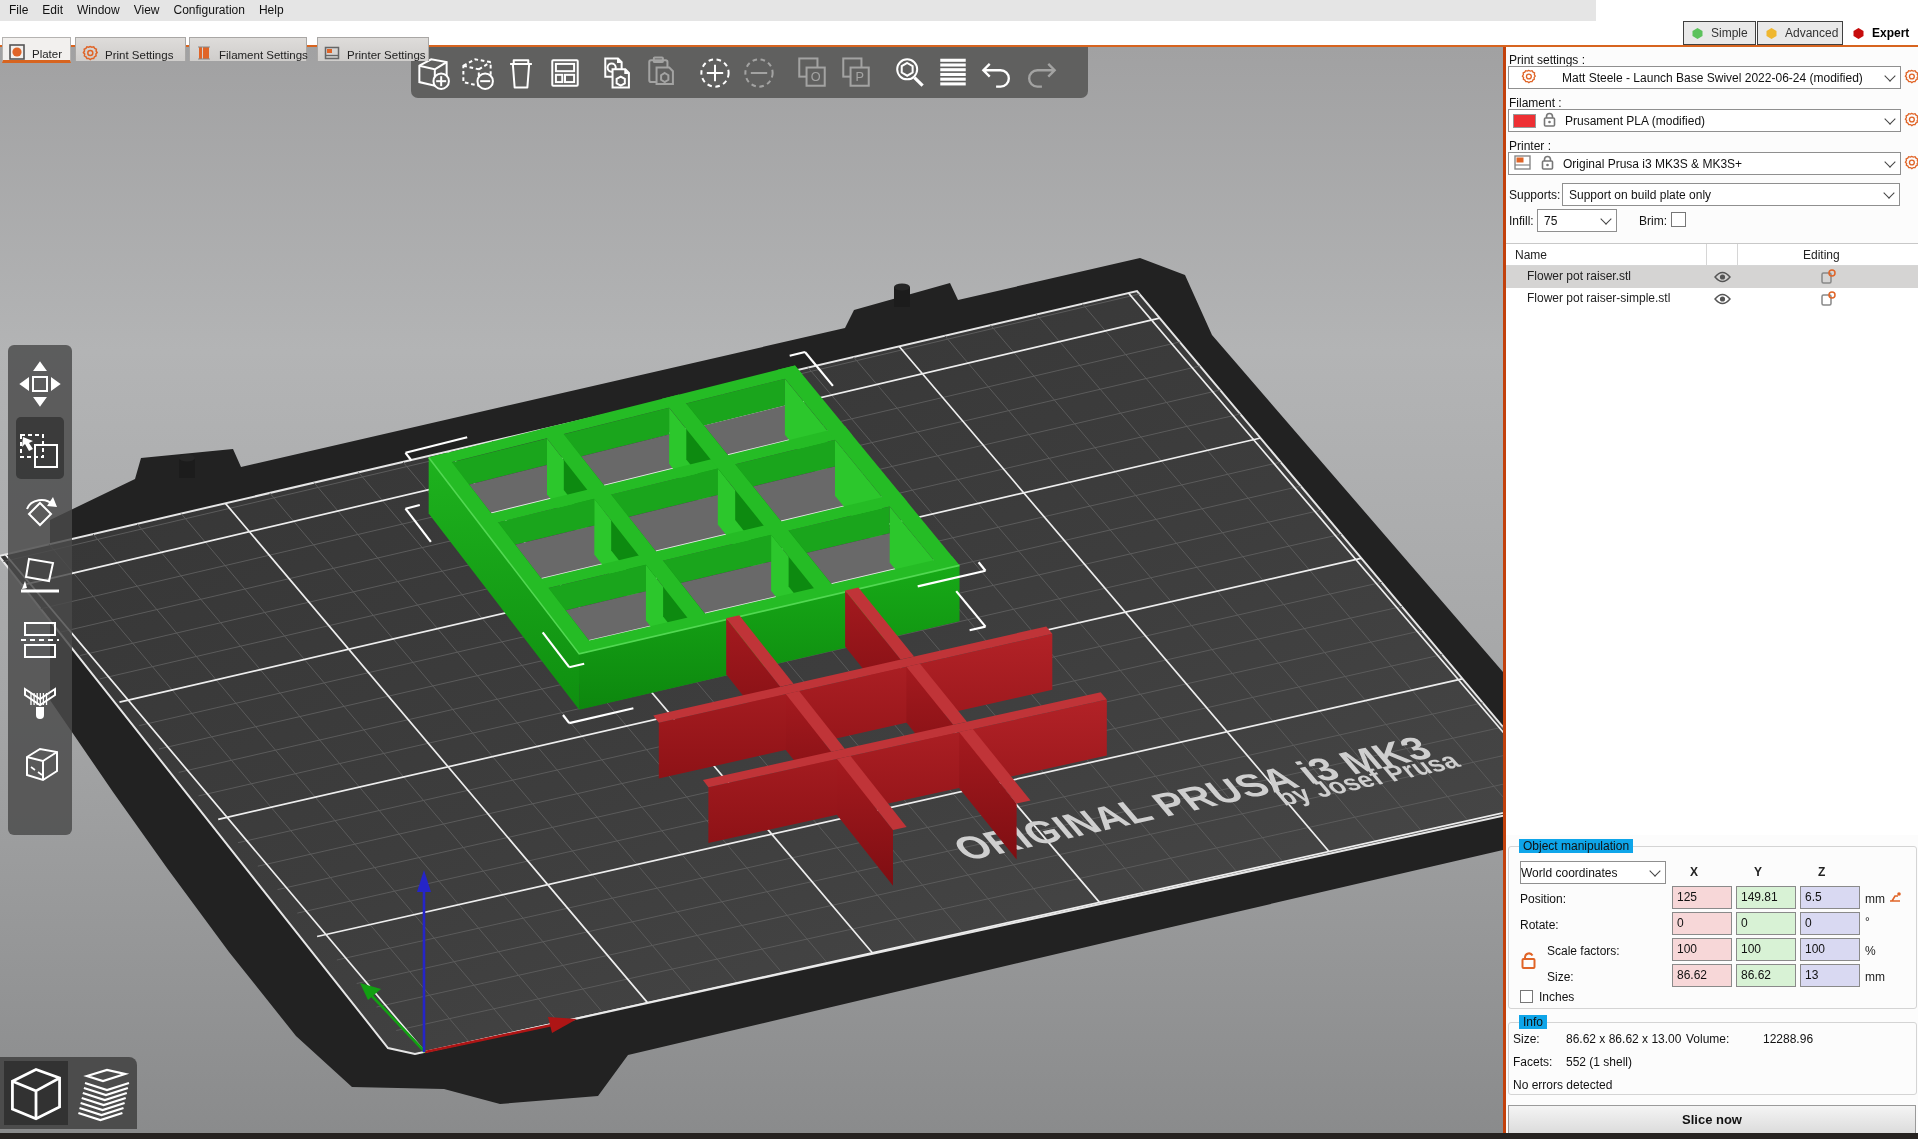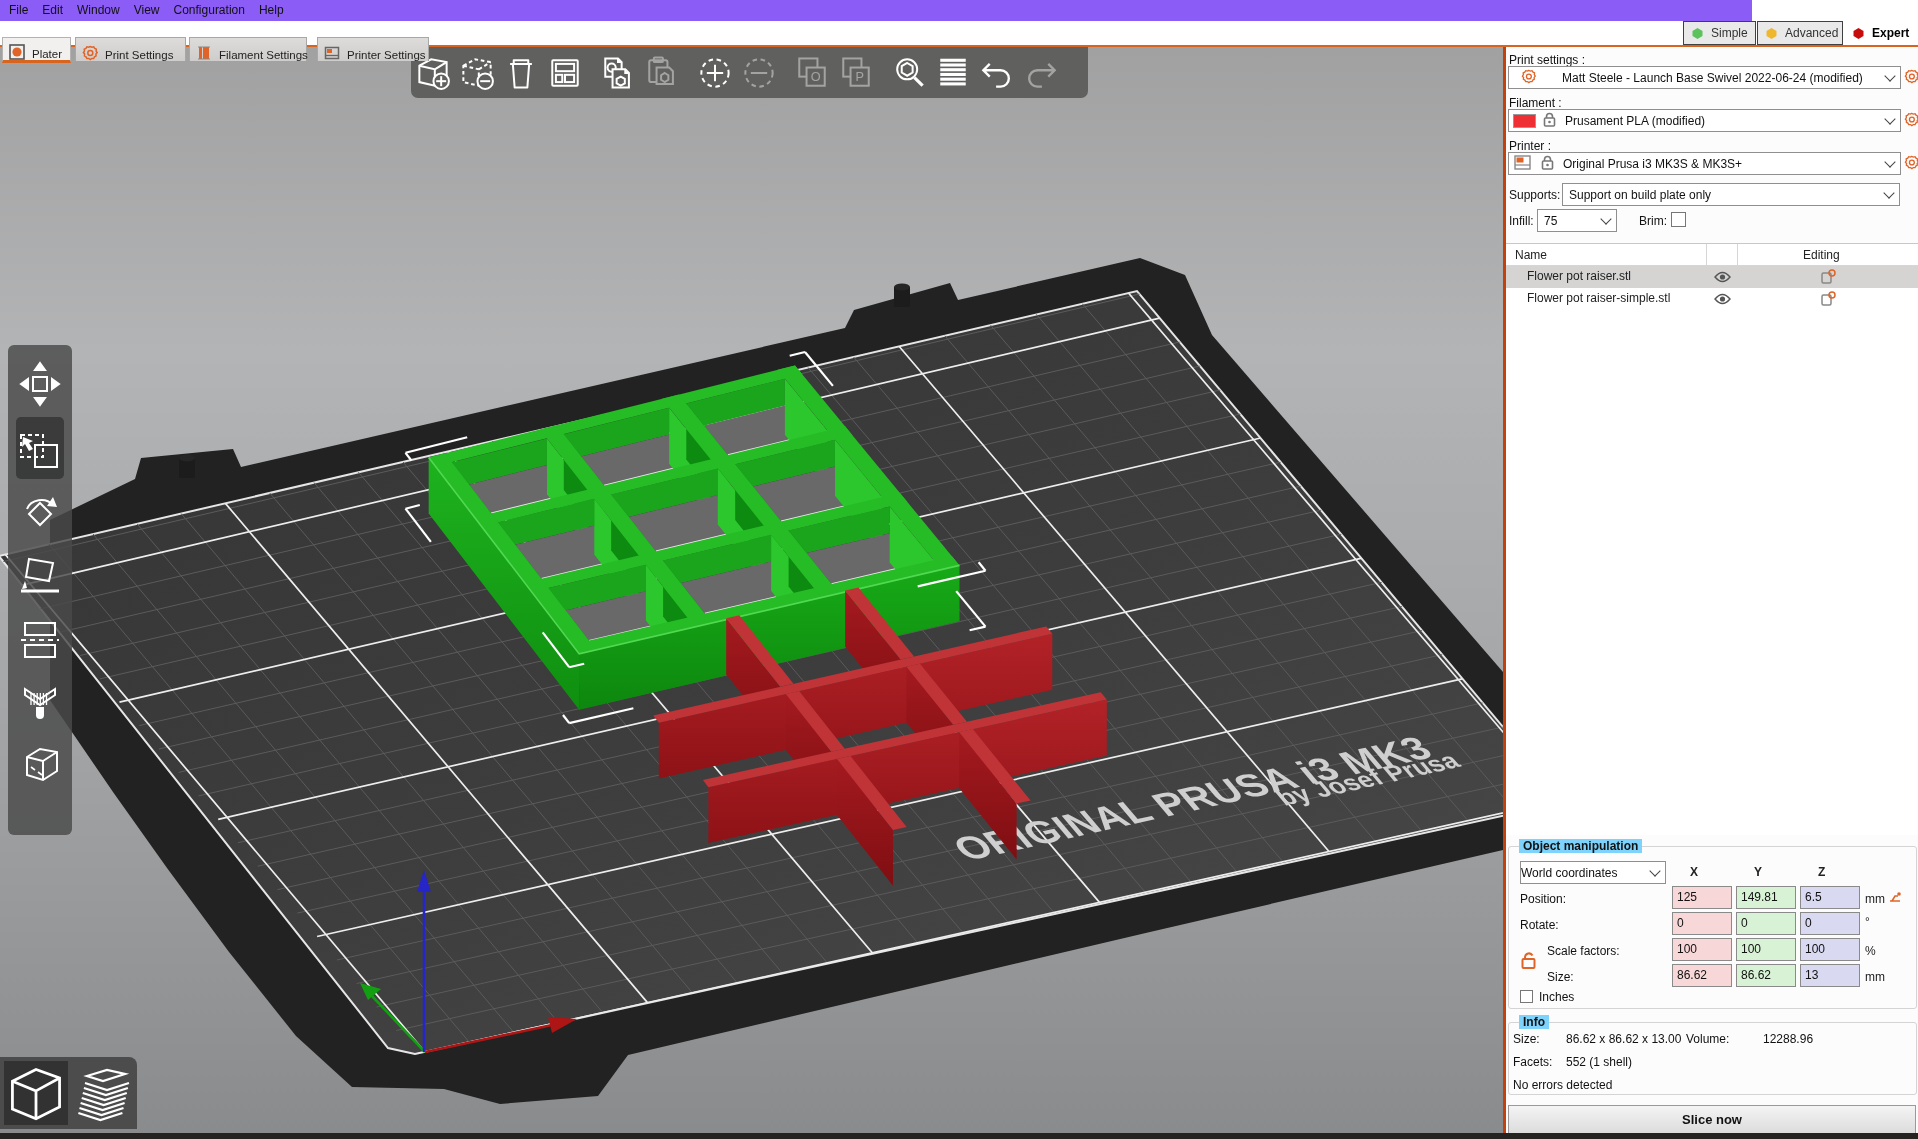--- a/index.html
+++ b/index.html
@@ -1,34 +1,34 @@
 <!DOCTYPE html>
 <html><head><meta charset="utf-8"><style>
 *{margin:0;padding:0;box-sizing:border-box}
 body{width:1918px;height:1139px;overflow:hidden;font-family:"Liberation Sans",sans-serif;font-size:12px;color:#222;background:#fff;position:relative}
-.menubar{position:absolute;left:0;top:0;width:1752px;height:21px;background:#8b5cf6;z-index:30}
+.menubar{position:absolute;left:0;top:0;width:1596px;height:21px;background:#e5e5e5;z-index:30}
 .menubar span{display:inline-block;padding:3px 7px;font-size:12px;color:#111}
 .tabs{position:absolute;left:0;top:21px;width:1918px;height:26px;background:#ffffff;z-index:30;border-bottom:2px solid #d7641f}
 .tab{position:absolute;top:16px;height:24px;border:1px solid #a9a7a5;border-bottom:none;background:linear-gradient(#dedcda,#cfcdcb);font-size:11.5px;color:#222;display:flex;align-items:flex-end;padding:0 8px 0 6px;white-space:nowrap}
 .tab.active{background:#f2f0ee;border-color:#b5b3b1;height:26px;border-bottom:3px solid #d7641f}
 .modebtn{position:absolute;top:0;height:24px;display:flex;align-items:center;font-size:12px;color:#333;background:#e9e9e9;border:1px solid #404040;padding:0 10px 0 8px}
 .viewport{position:absolute;left:0;top:47px;width:1503px;height:1086px;background:linear-gradient(180deg,#a1a1a2 0%,#b3b4b5 28%,#a5a6a7 60%,#8a8b8c 100%);overflow:hidden}
 .toolbar-top{position:absolute;left:411px;top:0px;width:677px;height:51px;background:#60605f;border-radius:0 0 7px 7px;display:flex;align-items:center;z-index:5}
 .toolbar-left{position:absolute;left:8px;top:298px;width:64px;background:rgba(73,73,73,.82);border-radius:6px;z-index:5;padding:6px 0 34px}
 .ticon{width:40px;height:44px;margin:1px 2px;display:flex;align-items:center;justify-content:center}
 .licon{width:48px;height:62px;margin:2px 8px;display:flex;align-items:center;justify-content:center;border-radius:5px}
 .gizmos{position:absolute;left:0px;bottom:4px;width:137px;height:72px;background:#4c4c4c;border-radius:0 8px 0 0;display:flex;z-index:5}
 .panel{position:absolute;left:1503px;top:47px;width:415px;height:1086px;background:#fcfcfc;border-left:3px solid #c2410c}
 .lbl{font-size:12px;color:#111}
 .combo{position:relative;border:1px solid #8f8f8f;background:#fff;height:23px;display:flex;align-items:center;font-size:12px;color:#111}
 .combo .chev{position:absolute;right:6px;top:8px;width:8px;height:8px;border-right:1.6px solid #444;border-bottom:1.6px solid #444;transform:rotate(45deg);margin-top:-3px}
 .gear{width:15px;height:15px}
 .num{border:1px solid #8a8a8a;height:23px;width:60px;font-size:12px;padding:3px 4px;color:#111}
 .grp{position:absolute;border:1px solid #d4d4d4;border-radius:3px}
-.grp .leg{position:absolute;top:-8px;left:10px;background:#7dd3fc;padding:0 4px;font-weight:bold;font-size:12px;color:#111}
+.grp .leg{position:absolute;top:-8px;left:10px;background:#0ea5e9;padding:0 4px;font-weight:normal;font-size:12px;color:#111}
 .slicebtn{position:absolute;left:2px;top:1058px;width:408px;height:29px;background:linear-gradient(#f4f4f4,#dcdcdc);border:1px solid #9a9a9a;text-align:center;line-height:27px;font-weight:bold;font-size:13px;color:#111}
 .bottombar{position:absolute;left:0;top:1133px;width:1918px;height:6px;background:#262220;z-index:40}
 .tab svg,.modebtn svg{flex-shrink:0}
 </style></head><body>
 <div class="menubar"><span style="margin-left:2px">File</span><span>Edit</span><span>Window</span><span>View</span><span>Configuration</span><span>Help</span></div>
 <div class="tabs">
  <div class="tab active" style="left:2px;width:69px">
    <svg width="16" height="16" viewBox="0 0 16 16" style="margin-right:7px">
         <rect x="1" y="1" width="14" height="14" fill="none" stroke="#555" stroke-width="1.6"></rect>
         <circle cx="8" cy="8" r="4.6" fill="#e06427"></circle>

